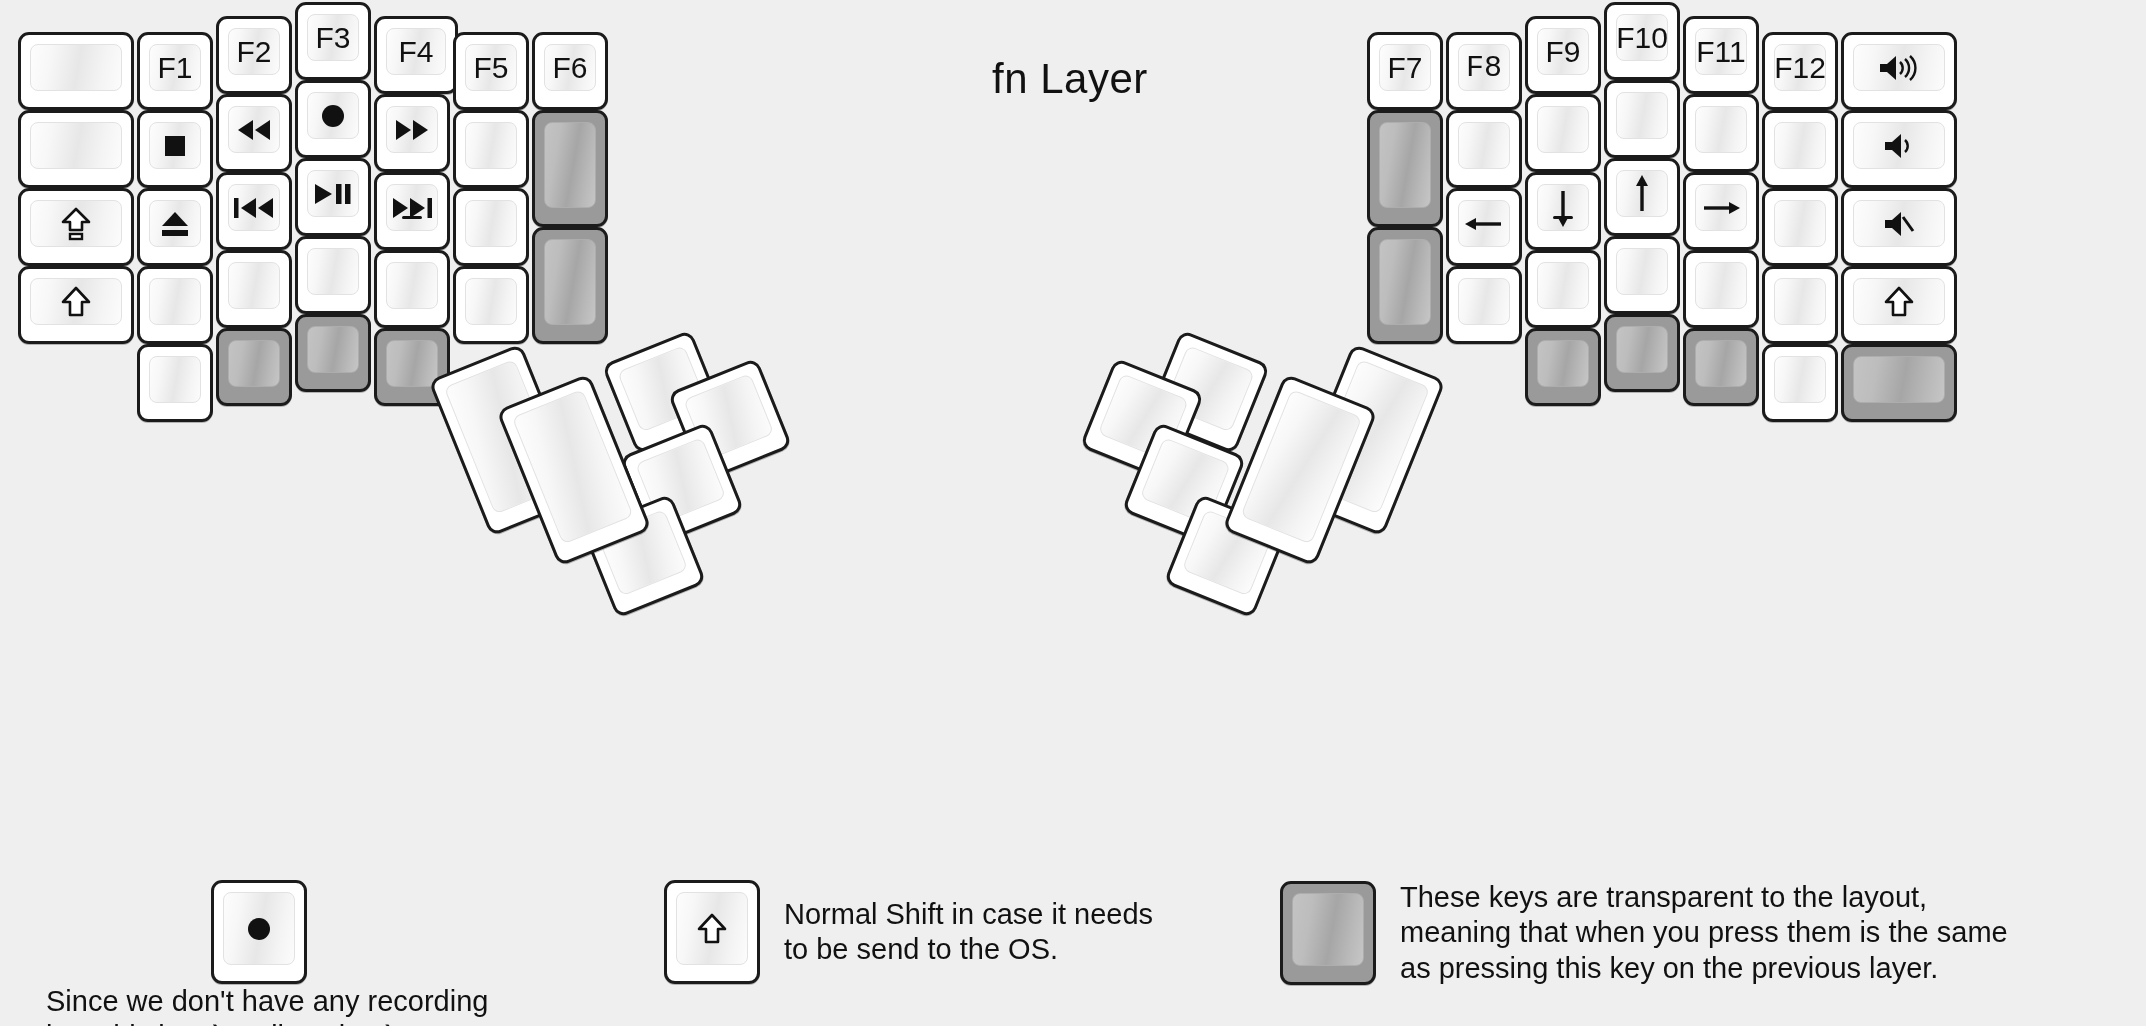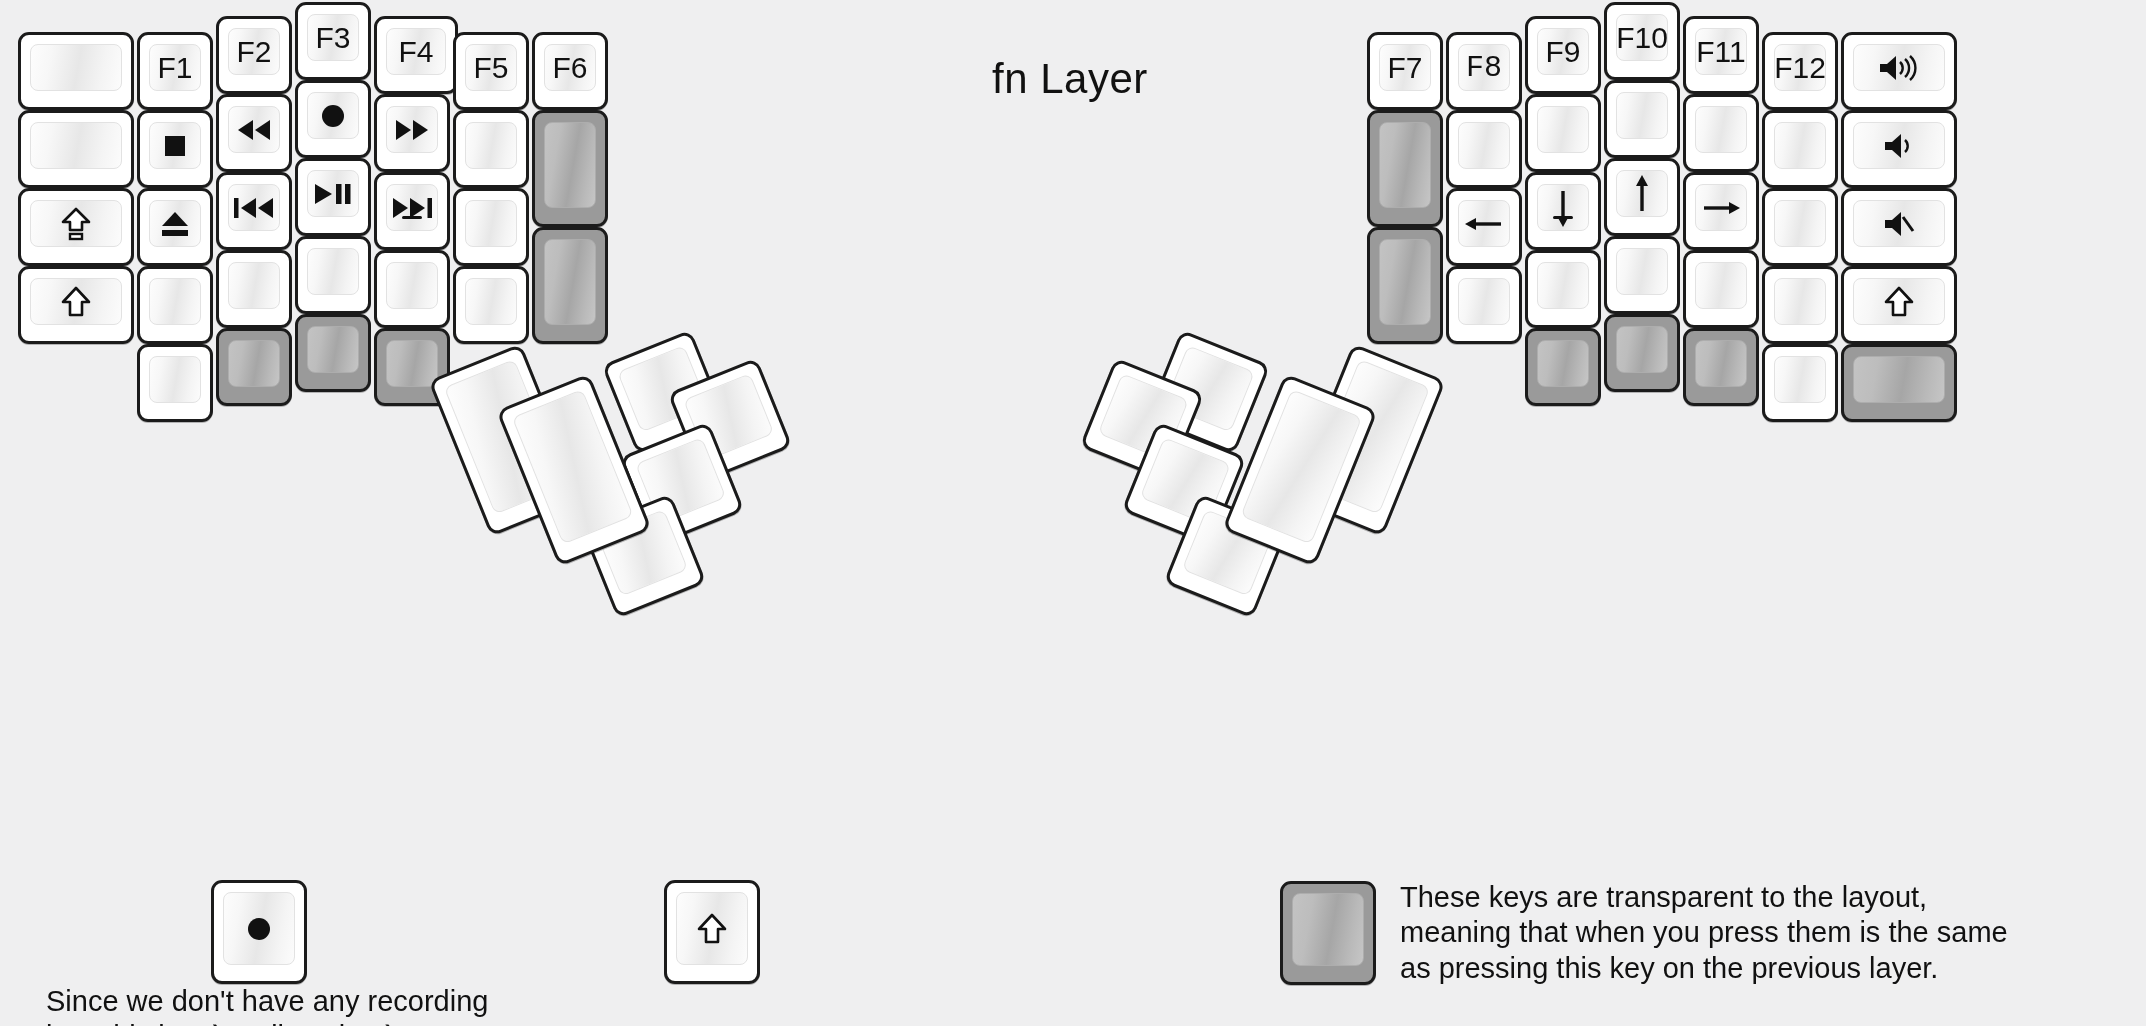--- a/index.html
+++ b/index.html
@@ -554,20 +554,22 @@
       <div class="leg-item" style="left: 664px; top: 18px;">
         <div class="key" style="left: 0px; top: 0px; width: 96px; height: 104px; position: relative;">
           <div class="cap">
             <span class="lbl glyph">
               <svg width="30" height="32" viewBox="0 0 30 32">
                 <path d="M15 2 L28 16 L21 16 L21 29 L9 29 L9 16 L2 16 Z" fill="#fff" stroke="#111" stroke-width="2.6" stroke-linejoin="round"></path>
               </svg>
             </span>
           </div>
         </div>
+        <div class="leg-text">Normal Shift in case it needs
+to be send to the OS.</div>
       </div>
       <div class="leg-item" style="left: 1280px; top: 18px;">
         <div class="key trns" style="left: 0px; top: 0px; width: 96px; height: 104px; position: relative;">
           <div class="cap">
             <span class="lbl"></span>
           </div>
         </div>
         <div class="leg-text">These keys are transparent to the layout,
 meaning that when you press them is the same
 as pressing this key on the previous layer.</div>

